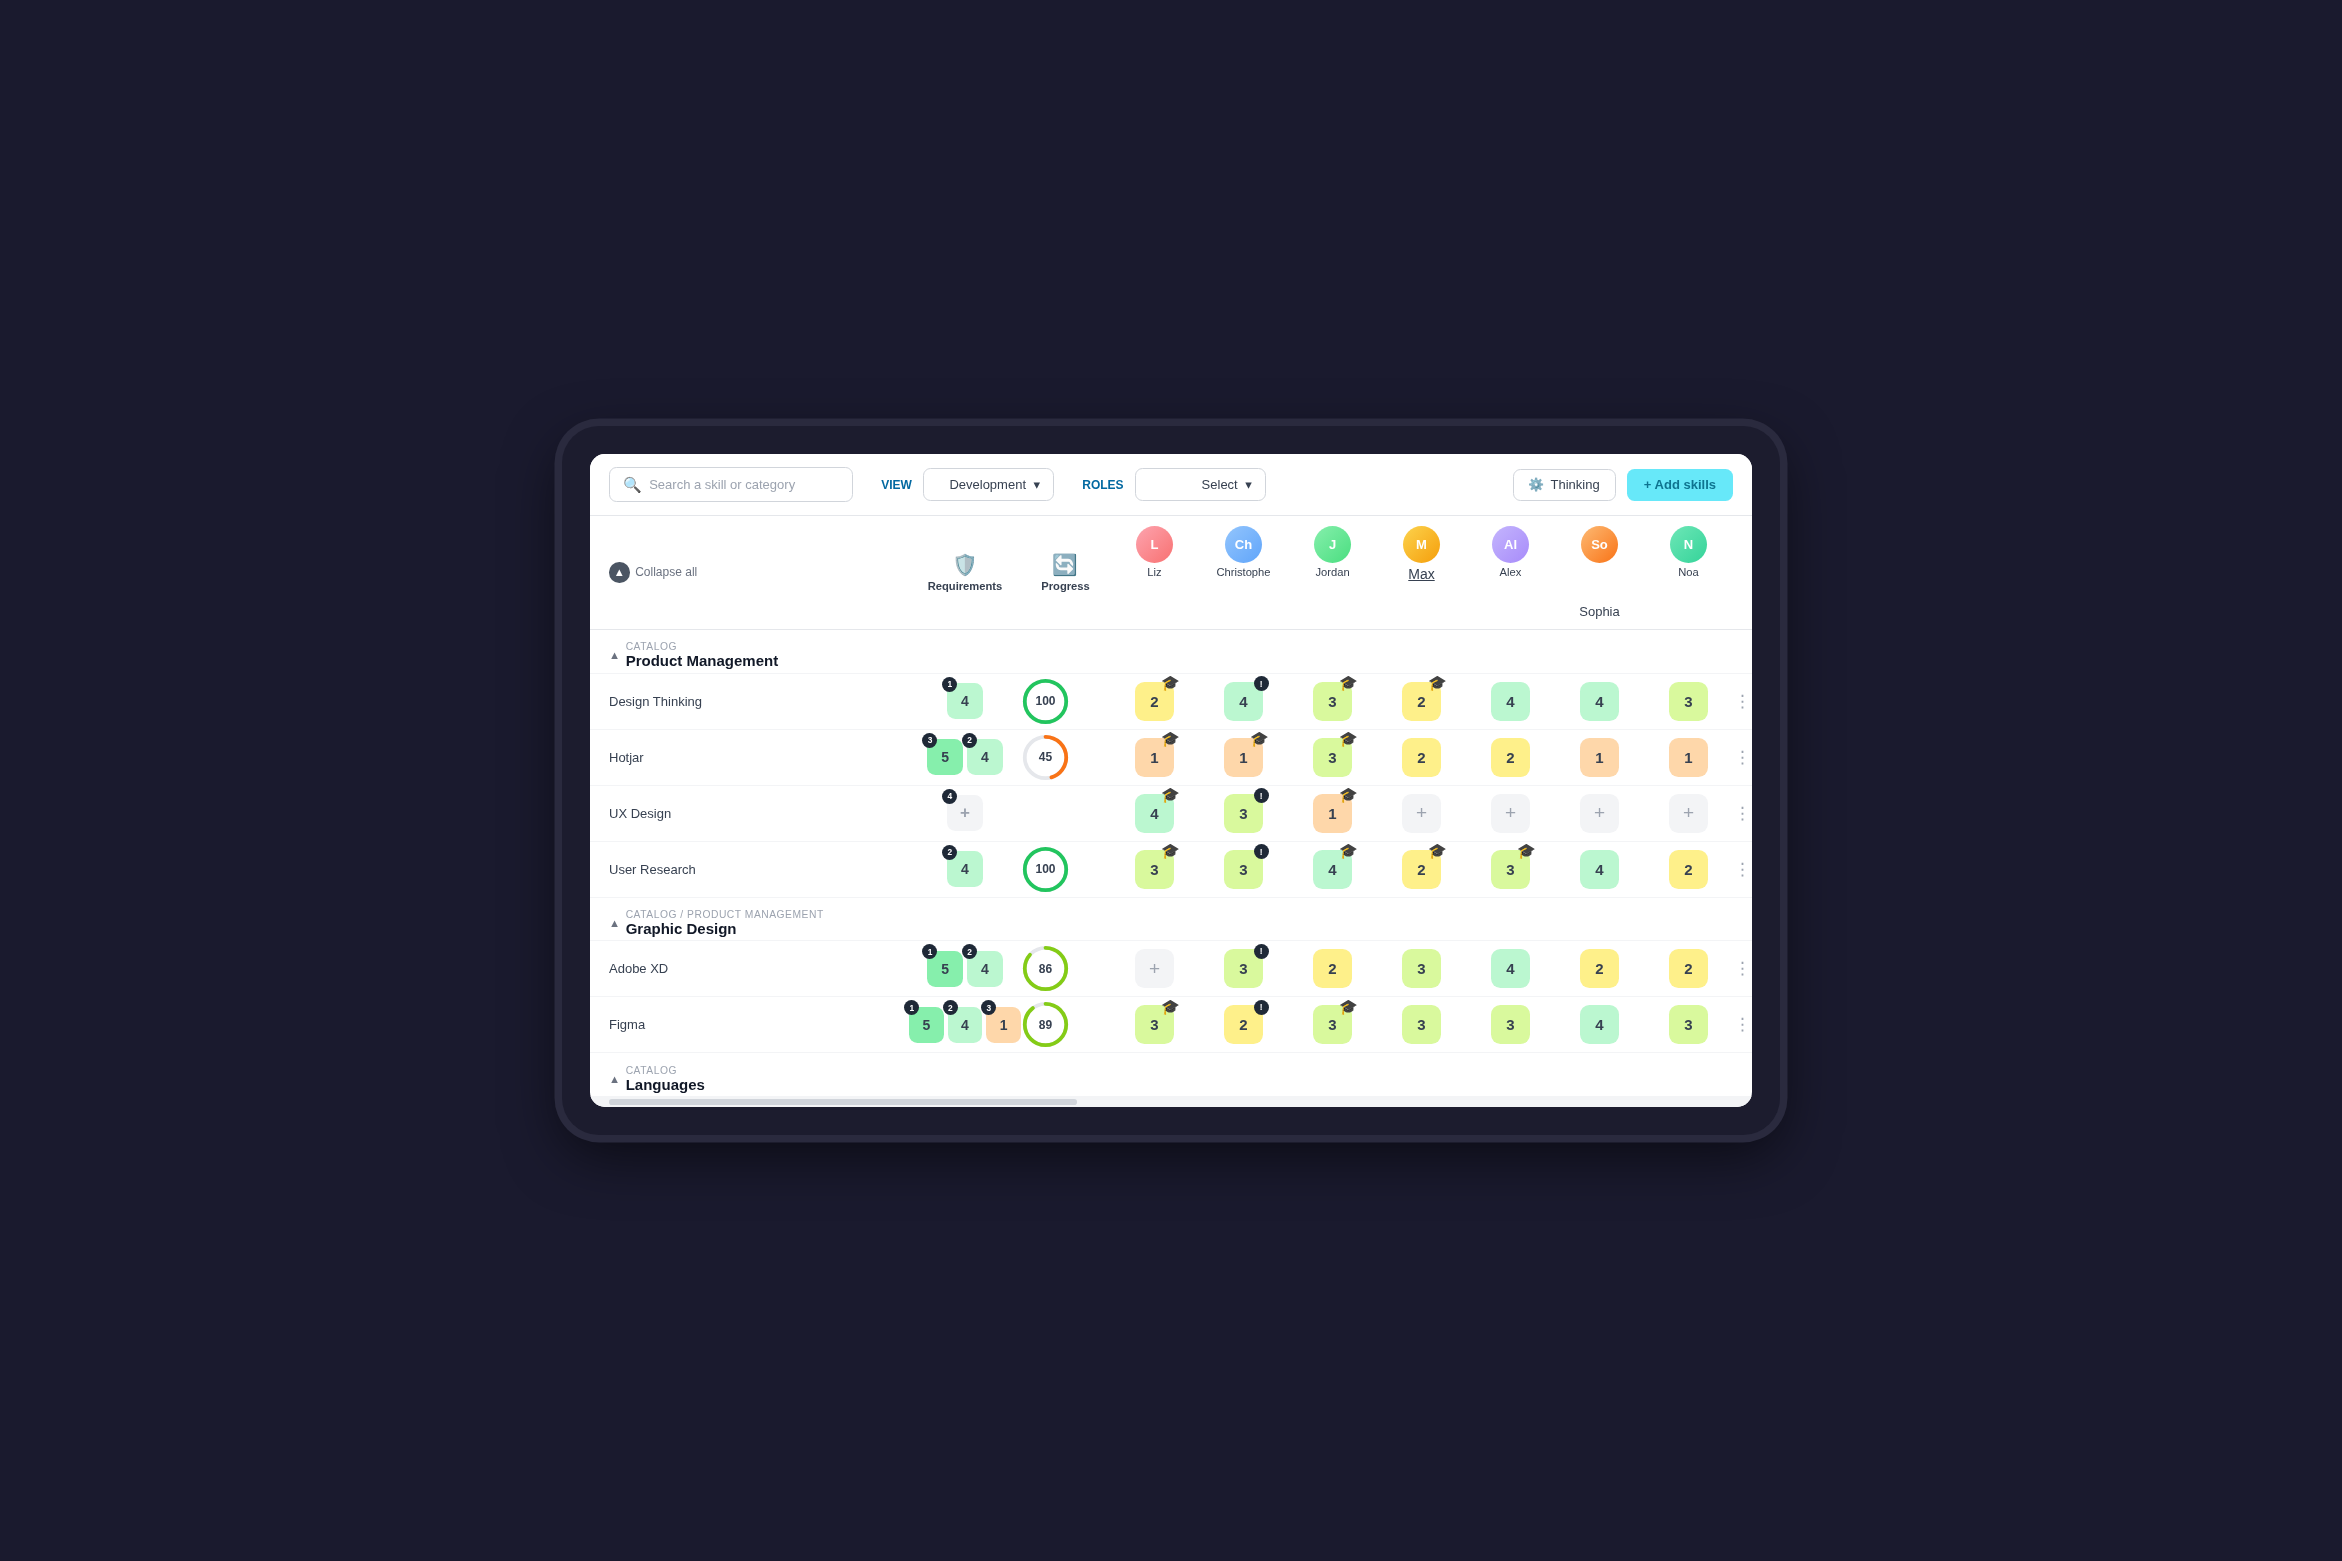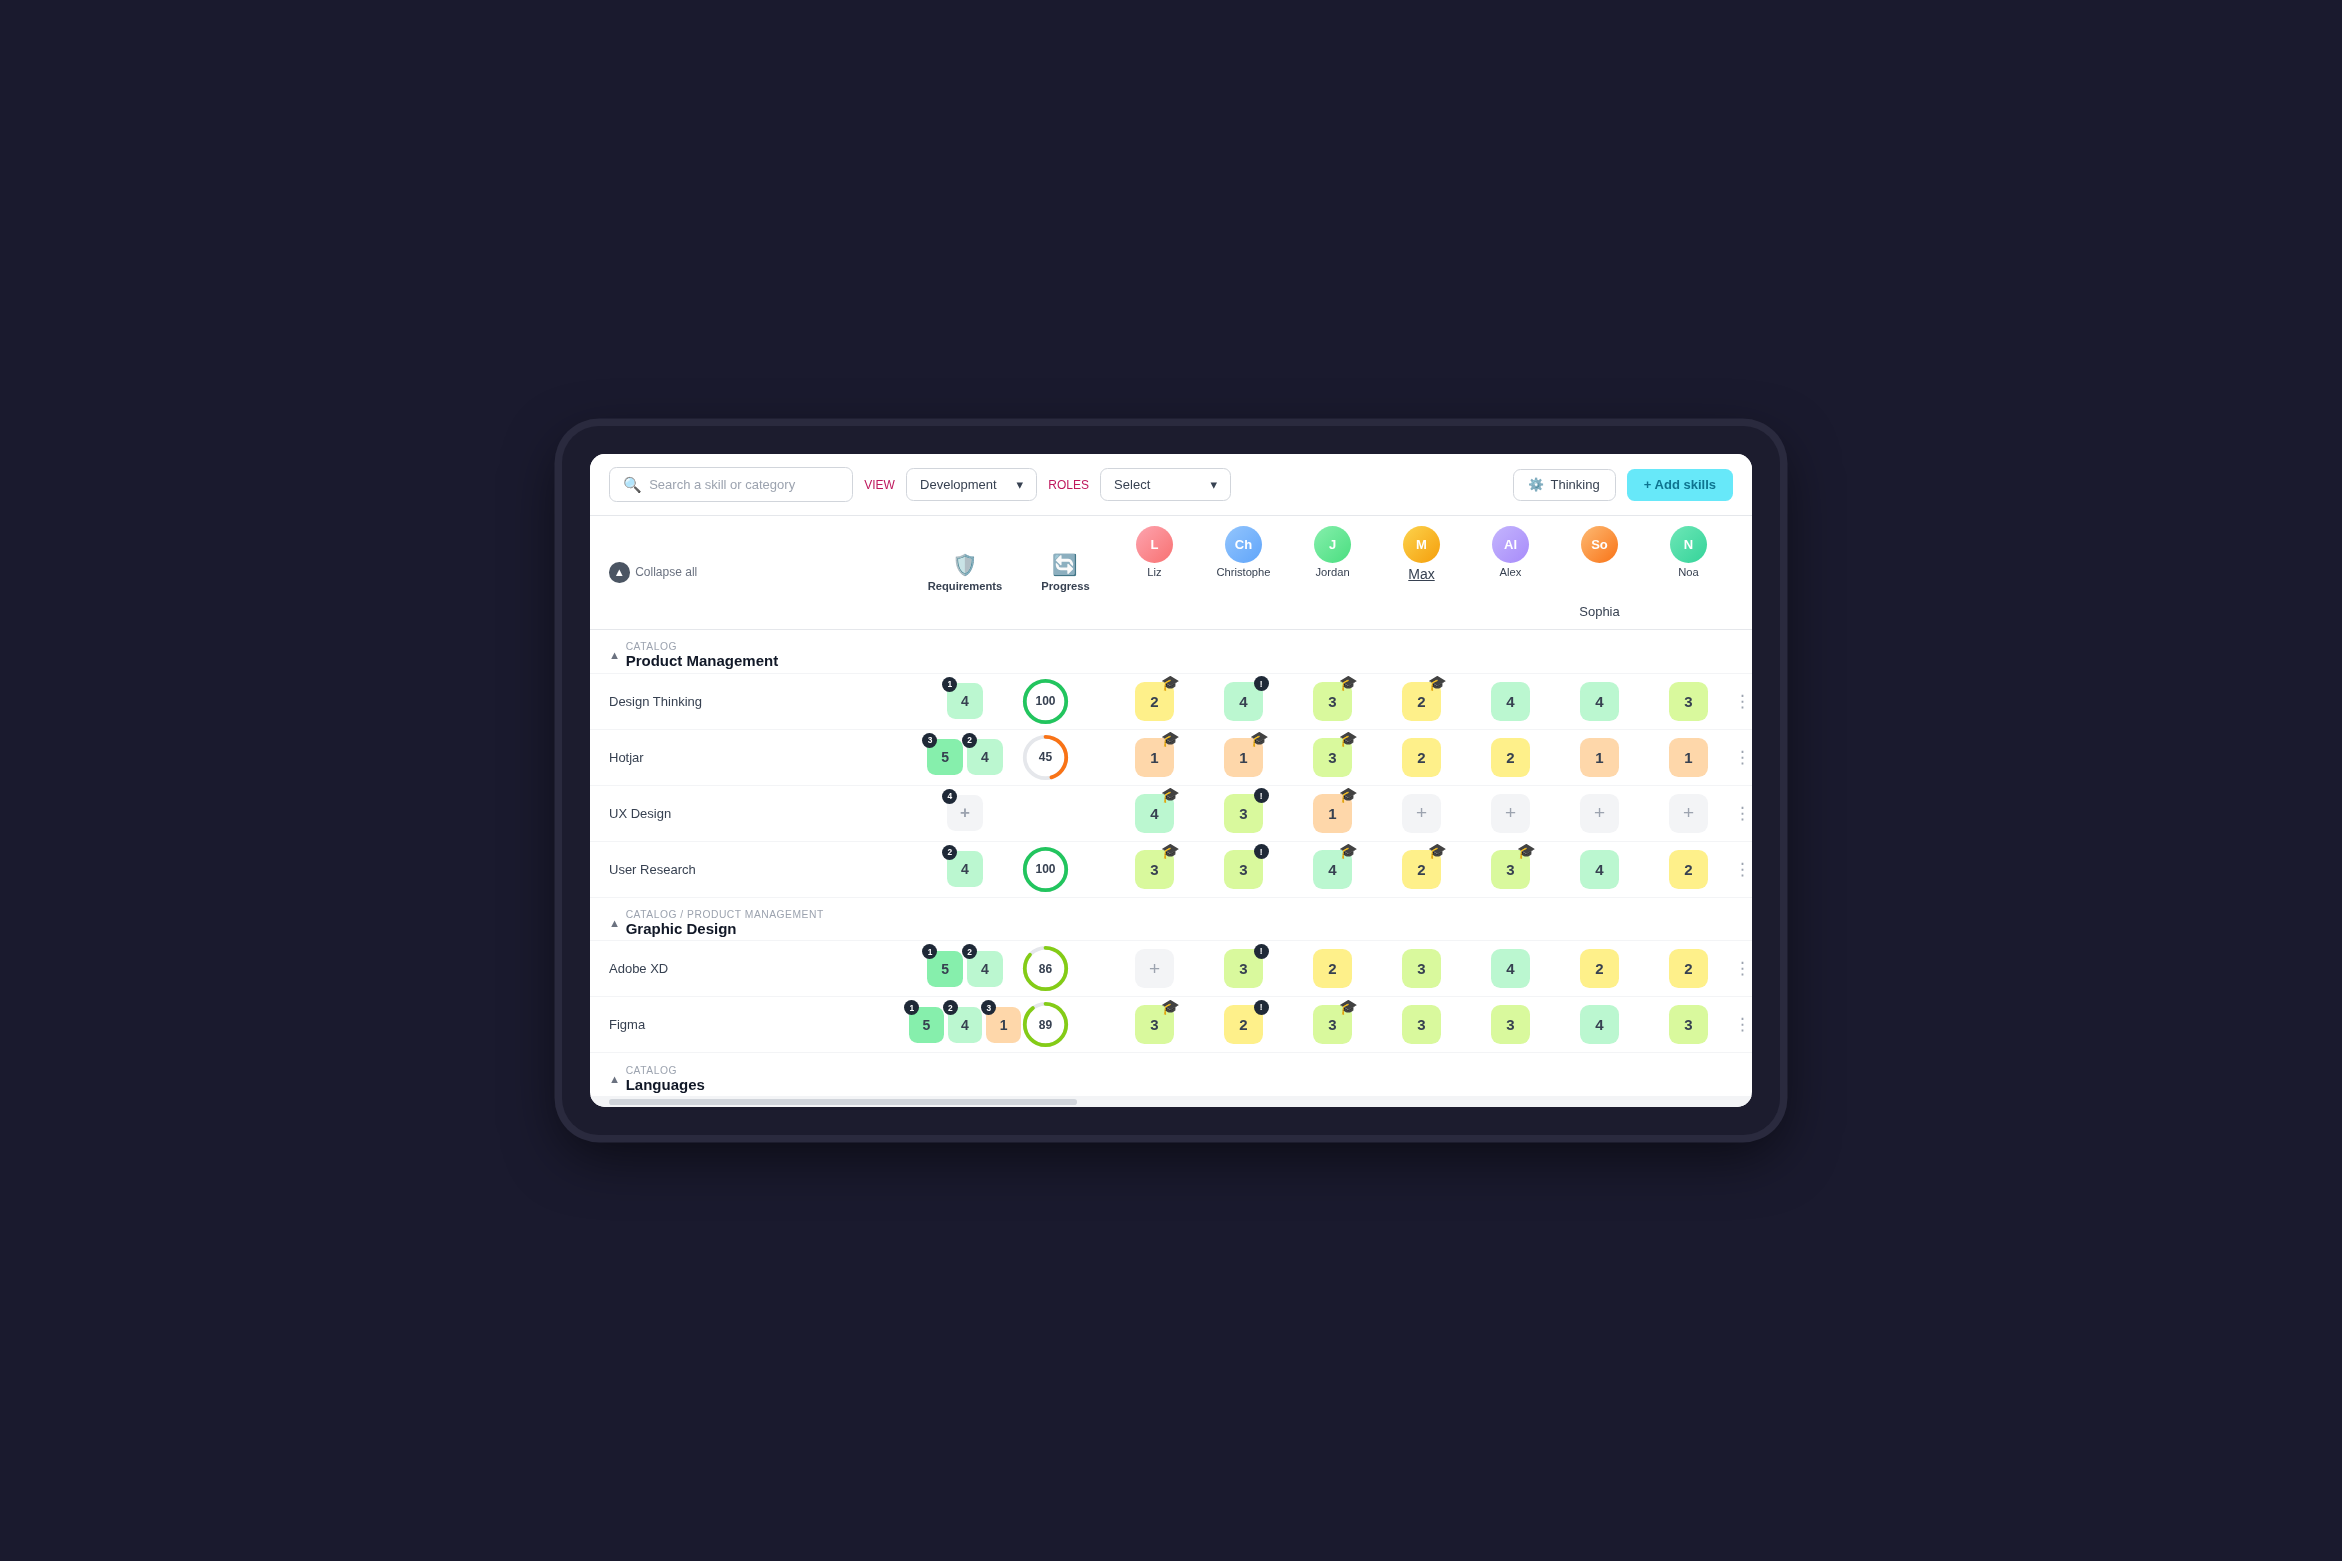--- a/index.html
+++ b/index.html
@@ -40,36 +40,36 @@
       border-radius: 7.5px;
       padding: 7.5px 13px;
       gap: 7.5px;
       width: 244px;
       color: #9ca3af;
       font-size: 13px;
     }
     .search-icon { color: #9ca3af; font-size: 15px; }
     .toolbar-label {
       font-size: 12px;
-      color: #be185d;
-      font-weight: 400;
-      margin-left: 0;
+      color: #0369a1;
+      font-weight: 700;
+      margin-left: 17px;
     }
     .dropdown {
       display: flex;
       align-items: center;
       border: 1.4px solid #d1d5db;
       border-radius: 7.5px;
       padding: 8px 13px;
       gap: 7.5px;
       font-size: 13px;
       color: #374151;
       cursor: pointer;
       min-width: 131px;
-      justify-content: space-between;
+      justify-content: flex-end;
     }
     .configure-btn {
       display: flex;
       align-items: center;
       gap: 5.6px;
       border: 1.4px solid #d1d5db;
       border-radius: 7.5px;
       padding: 7.5px 15px;
       font-size: 13px;
       color: #374151;

